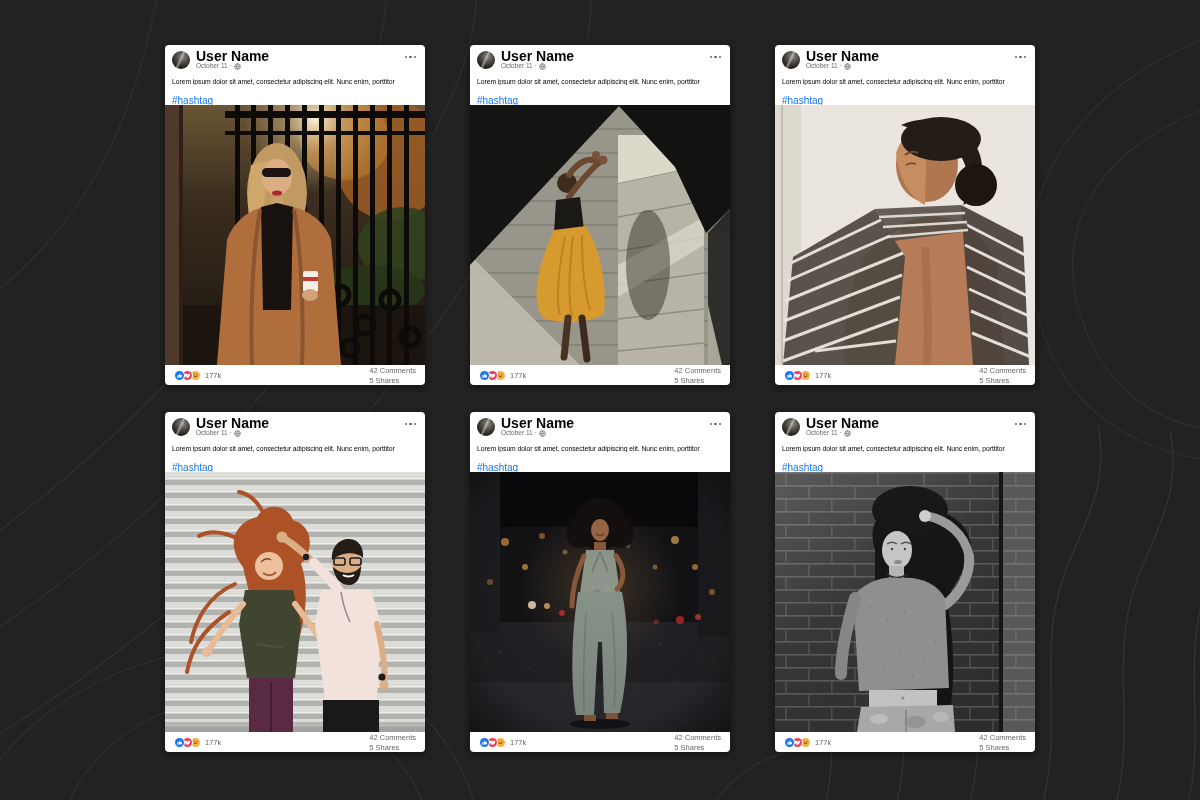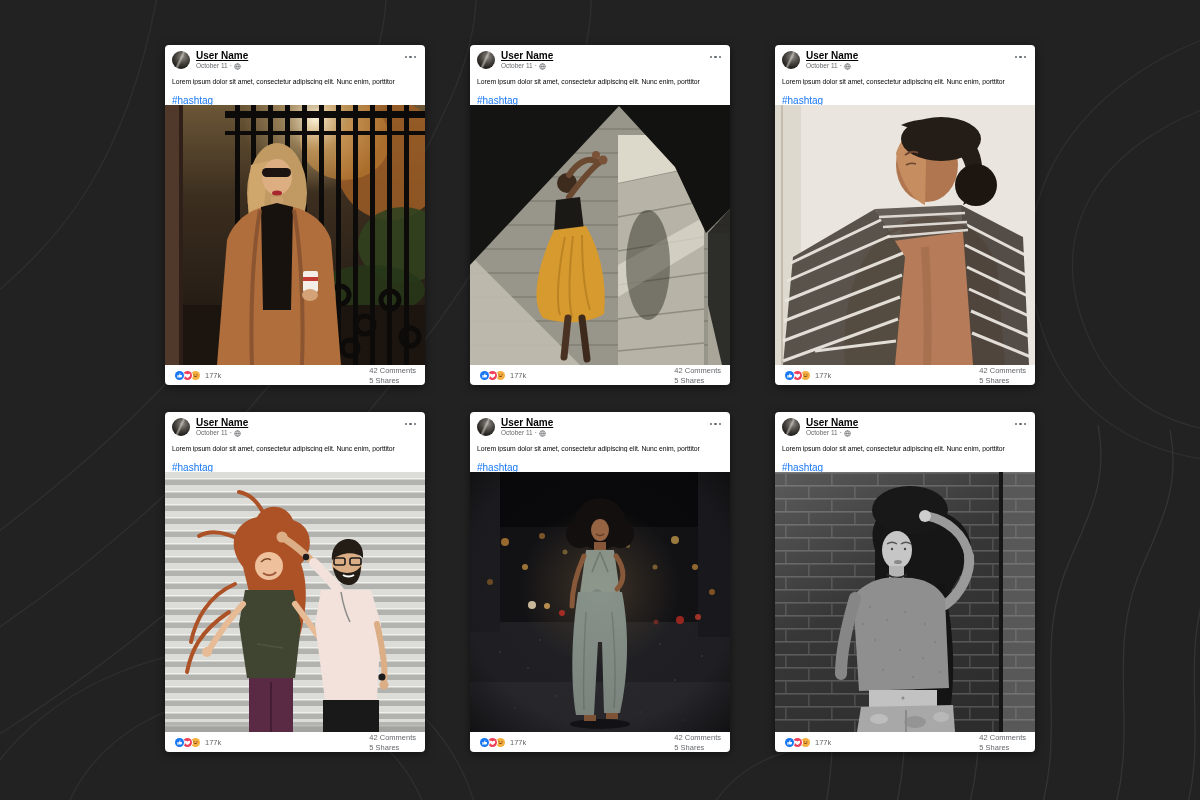--- a/index.html
+++ b/index.html
@@ -24,21 +24,21 @@
   }
   .card-top { height:60px; flex:0 0 auto; padding:6px 8px 0 7px; }
   .card-header { display:flex; align-items:flex-start; }
   .avatar {
     width:18px; height:18px; border-radius:50%; flex:0 0 auto; cursor:pointer;
     background:
       linear-gradient(115deg, rgba(255,255,255,0) 40%, rgba(230,225,215,.55) 47%, rgba(255,255,255,0) 56%),
       radial-gradient(circle at 58% 32%, #8d8a85 0%, #4e4a45 38%, #171513 78%);
   }
   .id-block { margin-left:6px; flex:1 1 auto; min-width:0; }
-  .user-name { font-size:10px; font-weight:bold; color:#050505; line-height:10px; cursor:pointer;text-decoration:underline; }
+  .user-name { font-size:14px; font-weight:bold; color:#050505; line-height:10px; cursor:pointer; }
   .meta { display:flex; align-items:center; gap:2px; font-size:6.5px; color:#65676b; line-height:8px; margin-top:1px; }
   .globe { width:7px; height:7px; display:block; }
   .menu { display:flex; gap:2px; padding:5px 1px 4px 4px; cursor:pointer; align-items:center; }
   .mdot { width:2.4px; height:2.4px; border-radius:50%; background:#606770; display:block; }
   .body-text {
     margin-top:8px; font-size:6.8px; letter-spacing:-0.05px;
     color:#050505; white-space:nowrap; overflow:hidden;
   }
   .hashtag { display:block; margin-top:10px; font-size:10px; color:#1877f2; text-decoration:none; cursor:pointer; }
   .photo { width:260px; height:260px; flex:0 0 auto; background:#d8d8d4; cursor:pointer; }

